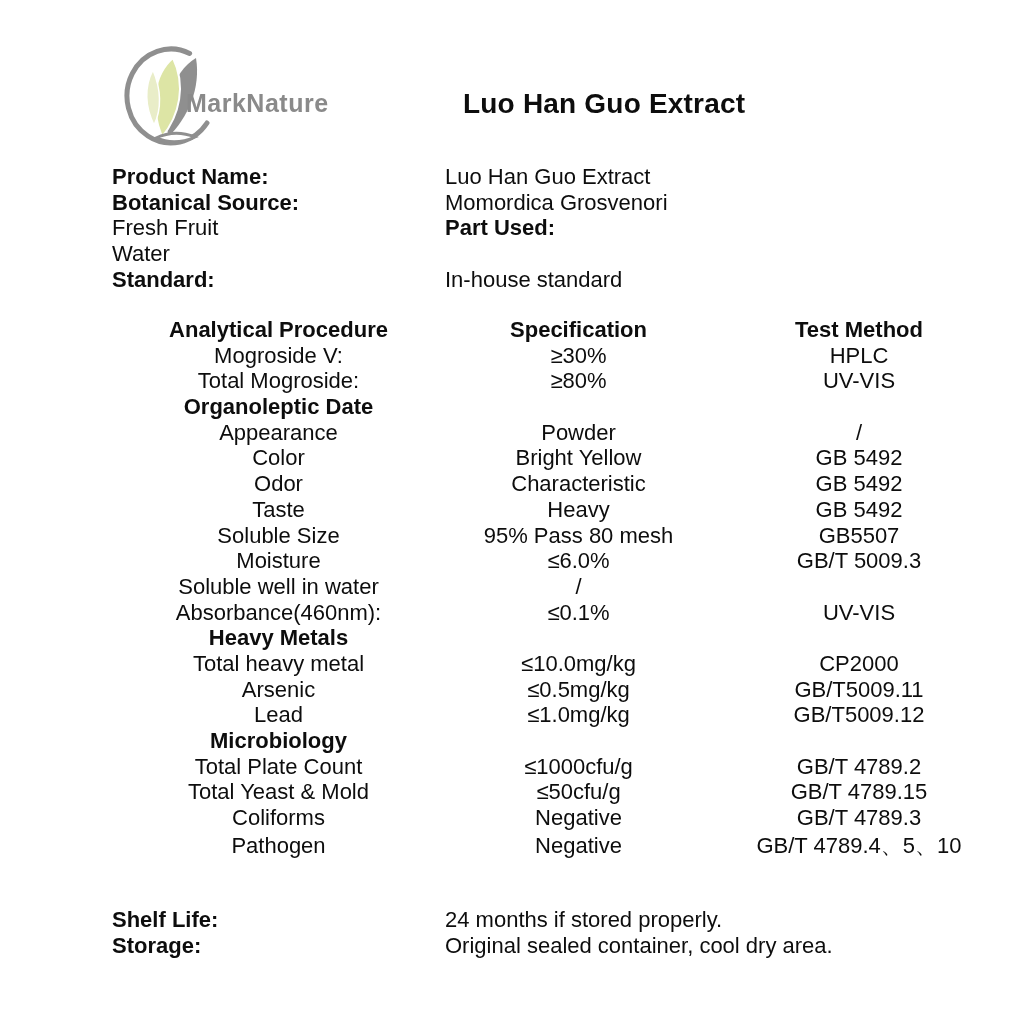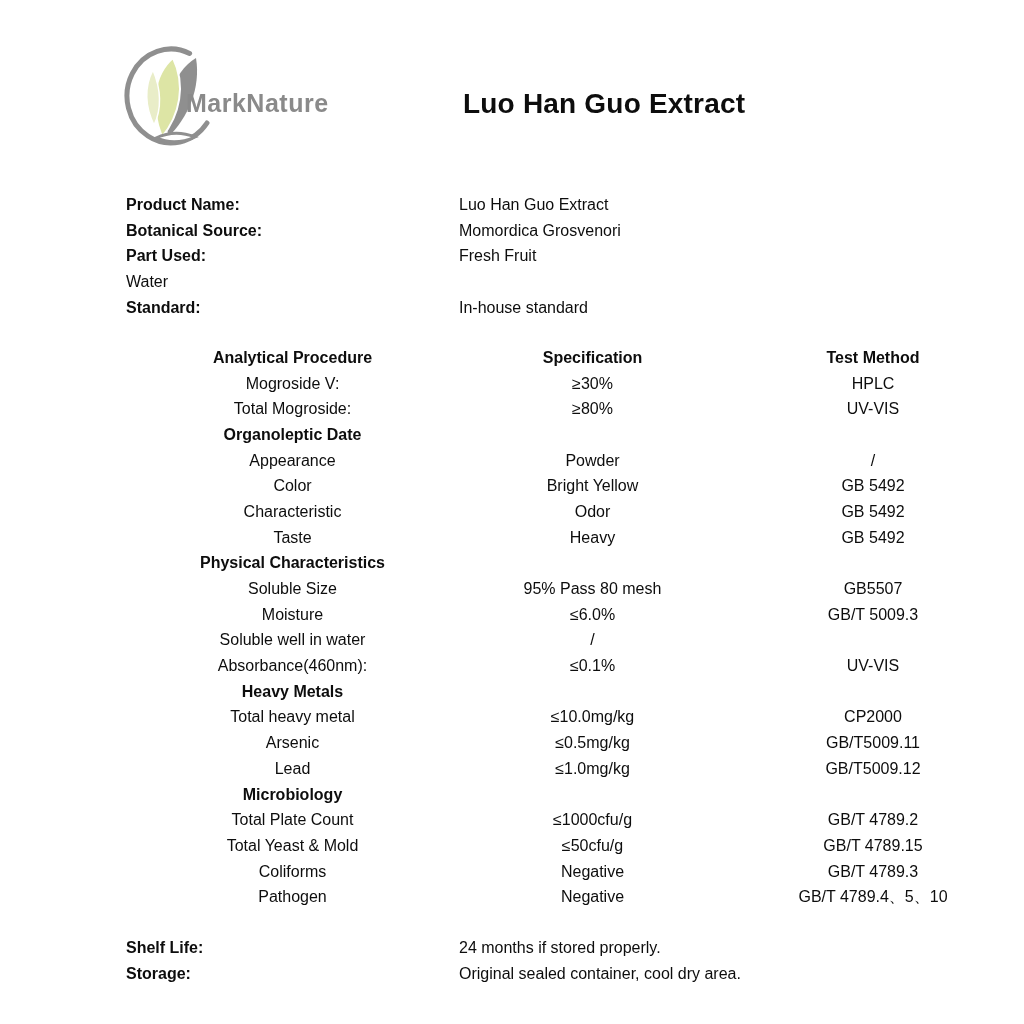--- a/index.html
+++ b/index.html
@@ -17,21 +17,21 @@
     position: absolute; left: 68px; top: 44px;
     font-size: 25px; font-weight: 700; color: #8a8a8a; letter-spacing: 0.5px;
     white-space: nowrap;
   }
   .doc-title {
     position: absolute; left: 463px; top: 88px;
     font-size: 28px; font-weight: 700; color: #0d0d0d; letter-spacing: 0.2px;
     white-space: nowrap;
   }
 
-  .rows { position: absolute; left: 126px; font-size: 16px; margin-top: 28px; }
+  .rows { position: absolute; left: 112px; font-size: 22px; }
   .row { display: grid; grid-template-columns: 333px 267px 294px; align-items: center; height: 25.7px; }
   .c { white-space: nowrap; }
   .bold { font-weight: 700; }
   .info-rows { top: 164px; }
   .spec-rows { top: 317px; text-align: center; }
   .footer-rows { top: 907px; }
 </style>
 </head>
 <body>
 
@@ -53,22 +53,22 @@
   <div class="rows info-rows">
       <div class="row">
         <div class="c bold">Product Name:</div>
         <div class="c">Luo Han Guo Extract</div>
       </div>
       <div class="row">
         <div class="c bold">Botanical Source:</div>
         <div class="c">Momordica Grosvenori</div>
       </div>
       <div class="row">
+        <div class="c">Fresh Fruit</div>
         <div class="c bold">Part Used:</div>
-        <div class="c">Fresh Fruit</div>
       </div>
       <div class="row">
         <div class="c">Water</div>
       </div>
       <div class="row">
         <div class="c bold">Standard:</div>
         <div class="c">In-house standard</div>
       </div>
     </div>
 
@@ -96,31 +96,28 @@
           <div class="c">Appearance</div>
           <div class="c">Powder</div>
           <div class="c">/</div>
         </div>
         <div class="row">
           <div class="c">Color</div>
           <div class="c">Bright Yellow</div>
           <div class="c">GB 5492</div>
         </div>
         <div class="row">
+          <div class="c">Odor</div>
           <div class="c">Characteristic</div>
-          <div class="c">Odor</div>
           <div class="c">GB 5492</div>
         </div>
         <div class="row">
           <div class="c">Taste</div>
           <div class="c">Heavy</div>
           <div class="c">GB 5492</div>
-        </div>
-        <div class="row">
-          <div class="c bold">Physical Characteristics</div>
         </div>
         <div class="row">
           <div class="c">Soluble Size</div>
           <div class="c">95% Pass 80 mesh</div>
           <div class="c">GB5507</div>
         </div>
         <div class="row">
           <div class="c">Moisture</div>
           <div class="c">≤6.0%</div>
           <div class="c">GB/T 5009.3</div>

